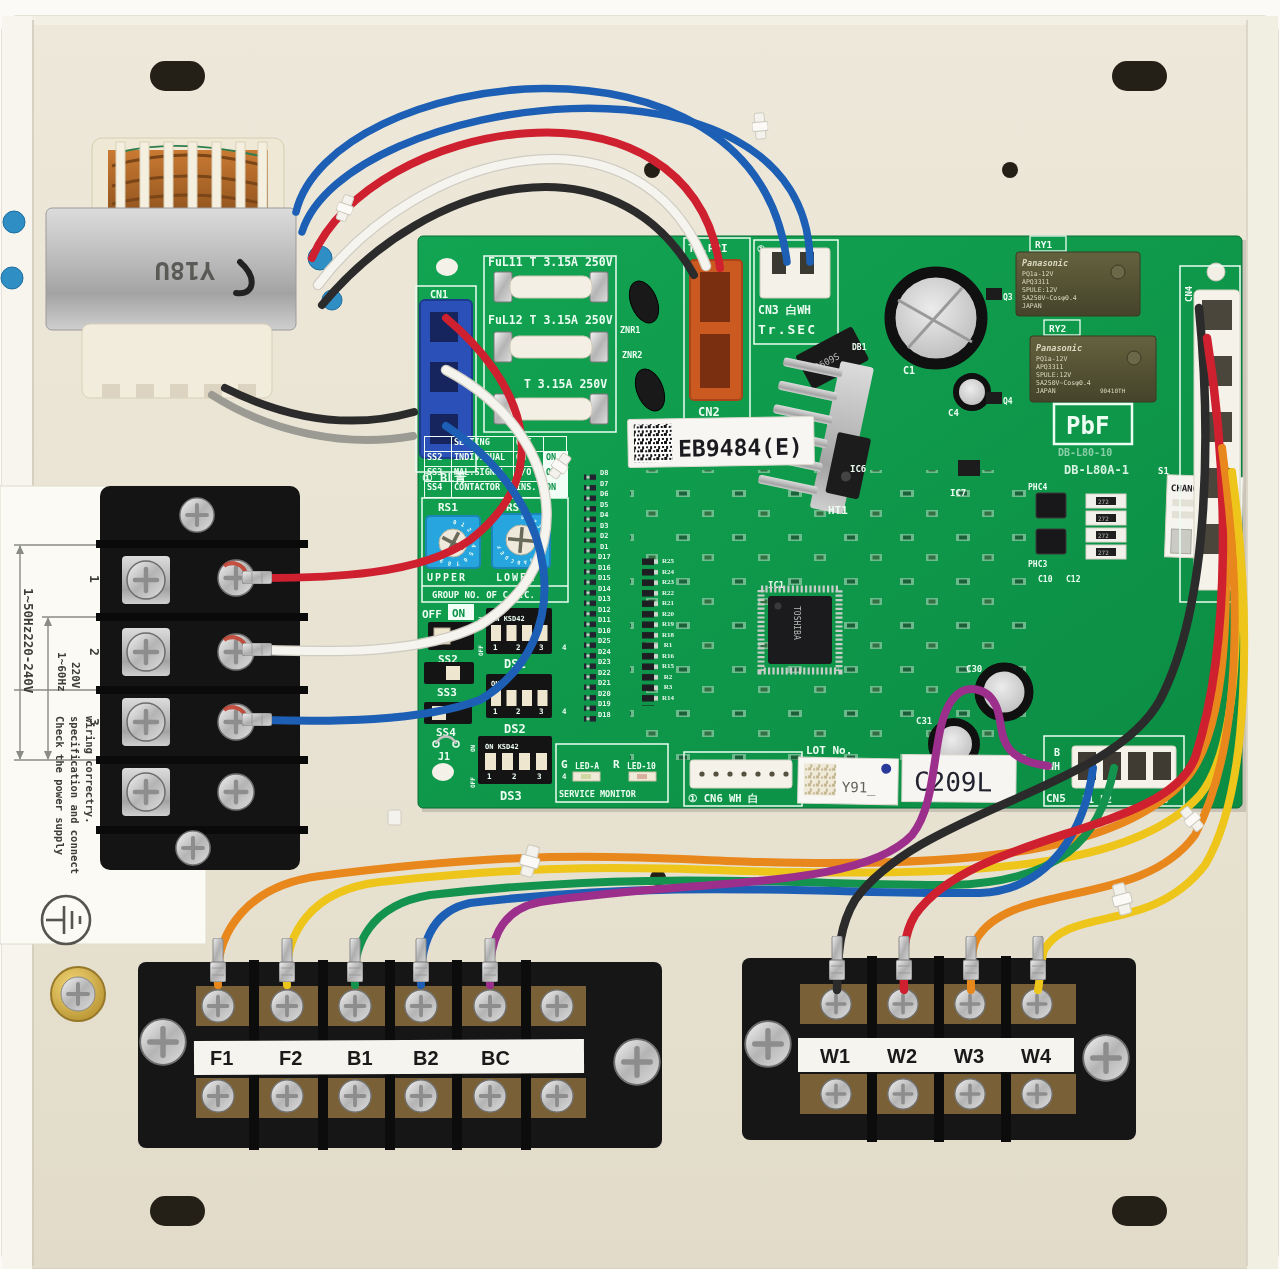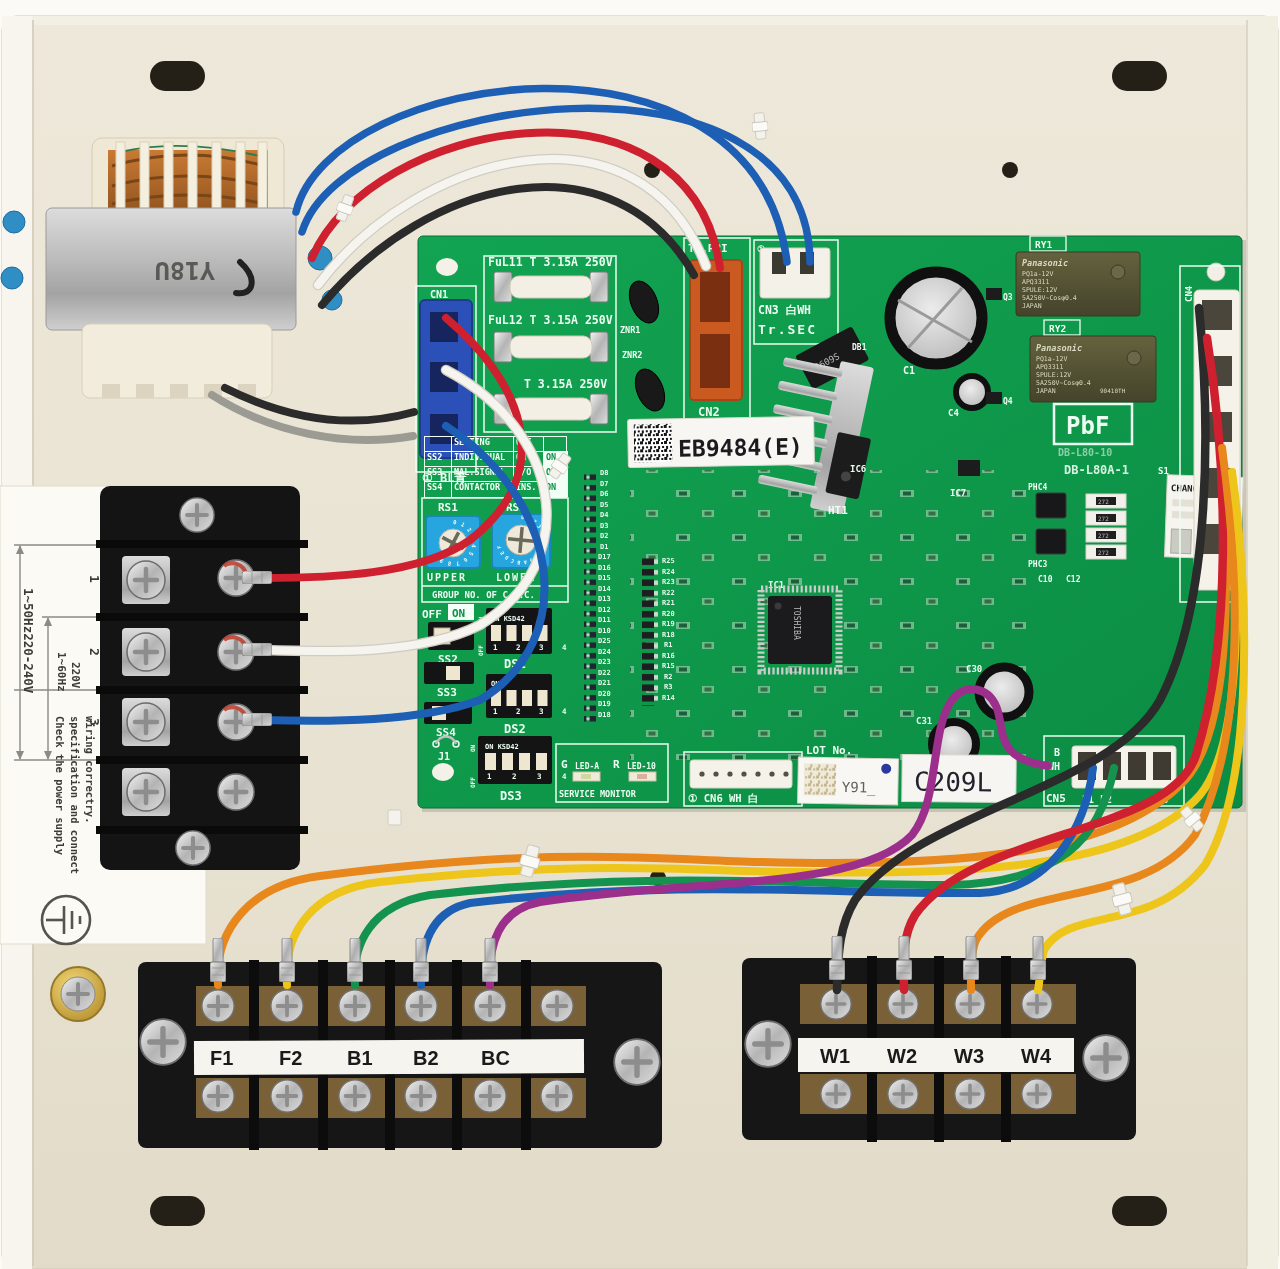--- a/index.html
+++ b/index.html
@@ -23,21 +23,21 @@
     border:1px solid #f0fff4;box-sizing:border-box;}
   .settings .c{height:15px;line-height:15px;font:bold 8.5px "DejaVu Sans Mono",monospace;
     color:#f2fff6;border-right:1px solid #f0fff4;border-bottom:1px solid #f0fff4;
     padding-left:2px;overflow:hidden;box-sizing:border-box;}
   .settings .c.last{border-right:none;}
   .settings .c.bot{border-bottom:none;}
   .settings .c.inv{background:#f2fff6;color:#0c9148;}
   .stack{position:absolute;z-index:4;white-space:pre-line;
     font:bold 7px/10.5px "DejaVu Sans Mono",monospace;color:#e6f8ec;letter-spacing:0;text-align:center;}
   #dcol{left:598px;top:468px;}
-  #rcol{left:662px;top:556px;}
+  #rcol{left:662px;top:556px;font-family:Liberation Serif, serif;}
 </style>
 </head>
 <body>
 
 <div class="stage">
 
 <svg id="base" width="1280" height="1269" viewBox="0 0 1280 1269">
 <defs>
   <linearGradient id="panelg" x1="0" y1="0" x2="0" y2="1">
     <stop offset="0" stop-color="#eee8da"></stop>

